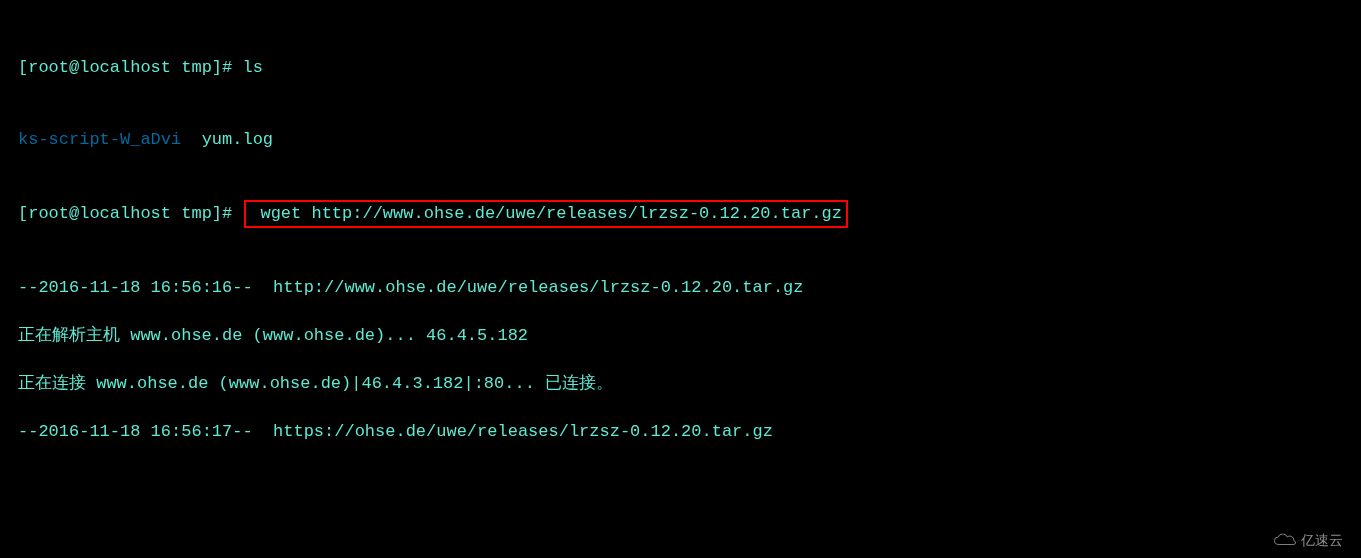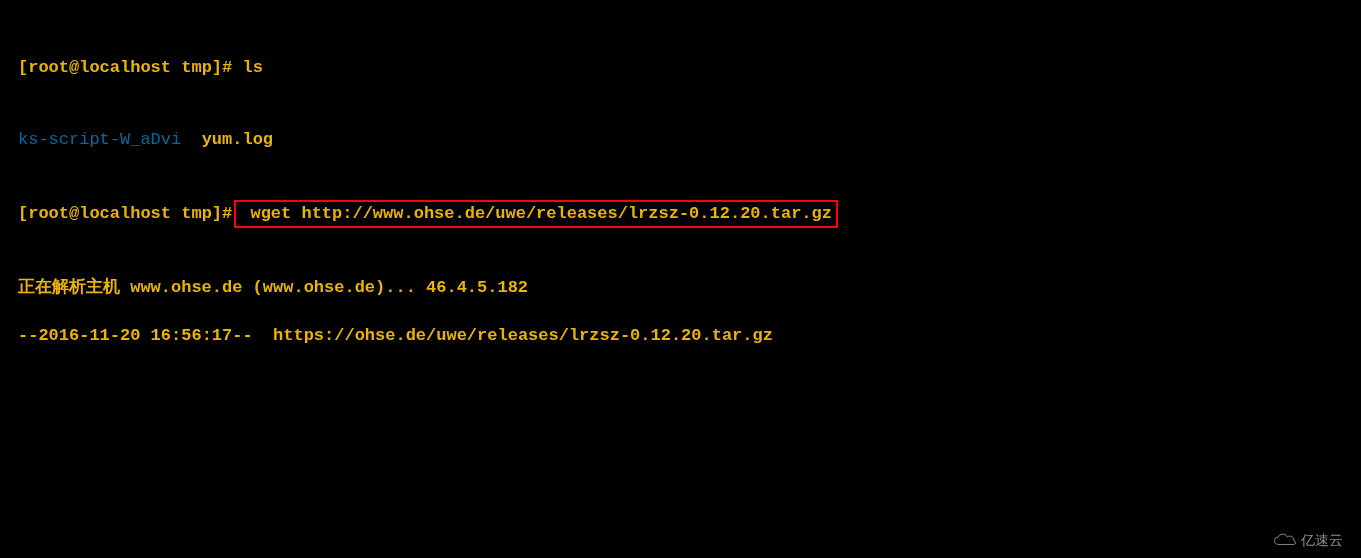--- a/index.html
+++ b/index.html
@@ -13,26 +13,26 @@
     color: #fff;
     overflow: hidden;
   }
   .terminal {
     padding: 8px 18px 8px 18px;
     position: relative;
     white-space: pre;
   }
   .line { white-space: pre; }
   .green { color: #0369a1; }
-  .white { color: #eab308; font-weight: bold; }
+  .white { color: #5eead4; }
   .red-box {
     display: inline-block;
     border: 2px solid #ff0000;
     padding: 0 4px;
-    margin-left: 2px;
+    margin-left: 12px;
   }
   .watermark {
     position: absolute;
     right: 18px;
     bottom: 6px;
     color: #d9d9d9;
     font-size: 14px;
     display: flex;
     align-items: center;
     gap: 4px;
@@ -45,22 +45,24 @@
 <body>
 
 <div class="terminal">
 
 <div class="line"><span class="white">[root@localhost tmp]# </span><span class="white">ls</span></div>
 
 <div class="line"><span class="green">ks-script-W_aDvi</span><span class="white">  yum.log</span></div>
 
 <div class="line"><span class="white">[root@localhost tmp]#</span><span class="red-box"><span class="white"> wget http://www.ohse.de/uwe/releases/lrzsz-0.12.20.tar.gz</span></span></div>
 
+<div class="line white">--2016-11-18 16:56:16--  http://www.ohse.de/uwe/releases/lrzsz-0.12.20.tar.gz</div>
 <div class="line white">正在解析主机 www.ohse.de (www.ohse.de)... 46.4.5.182</div>
-<div class="line white">--2016-11-20 16:56:17--  https://ohse.de/uwe/releases/lrzsz-0.12.20.tar.gz</div>
+<div class="line white">正在连接 www.ohse.de (www.ohse.de)|46.4.3.182|:80... 已连接。</div>
+<div class="line white">--2016-11-18 16:56:17--  https://ohse.de/uwe/releases/lrzsz-0.12.20.tar.gz</div>
 
 
 
 
 
 <div class="line white"></div>
 
 
 
 <div class="line white"></div>

